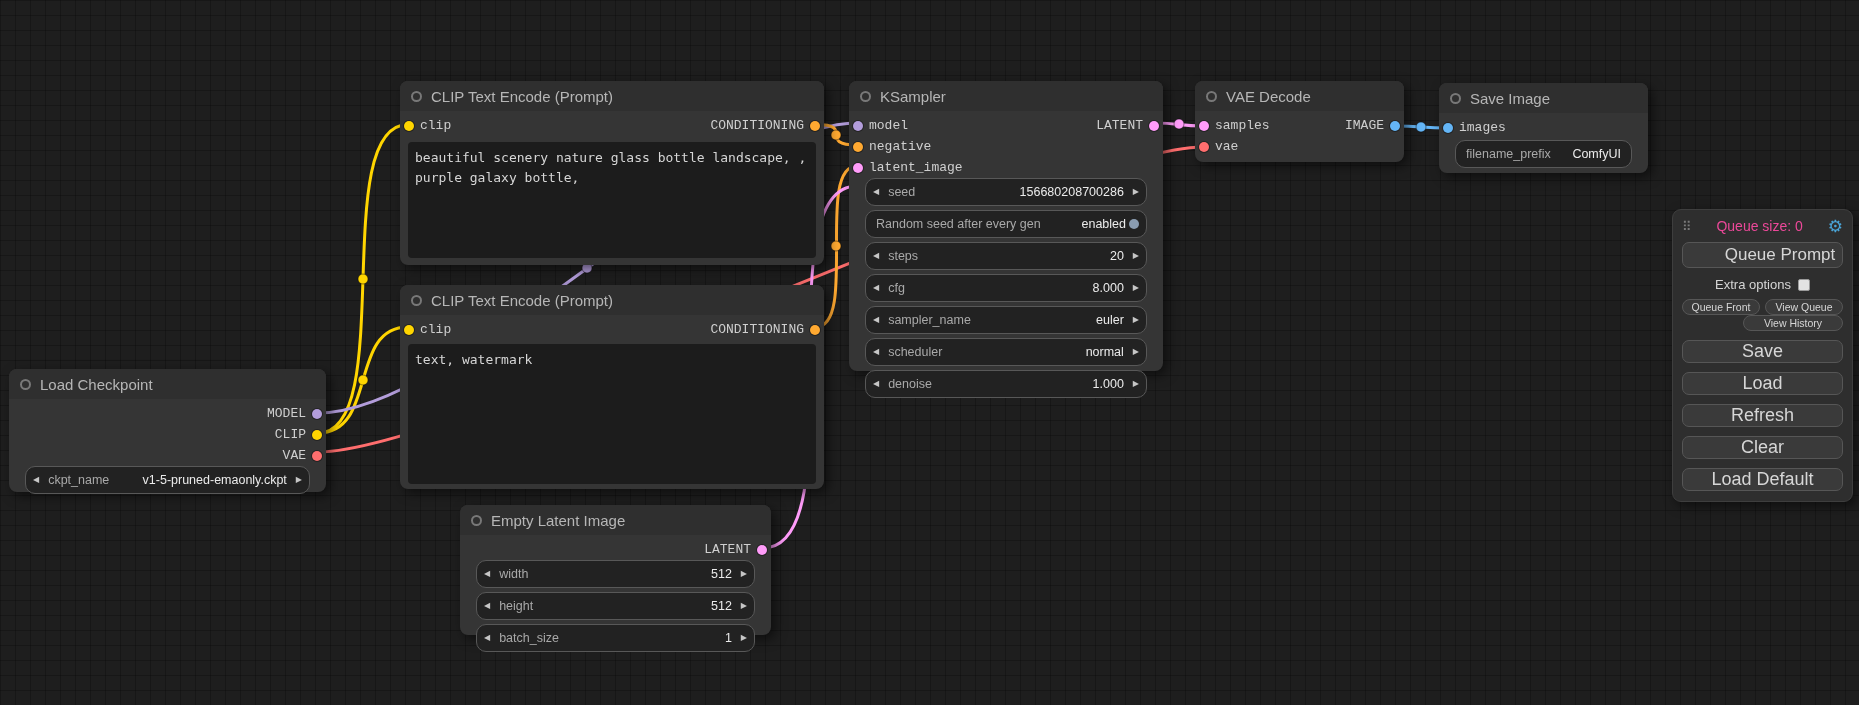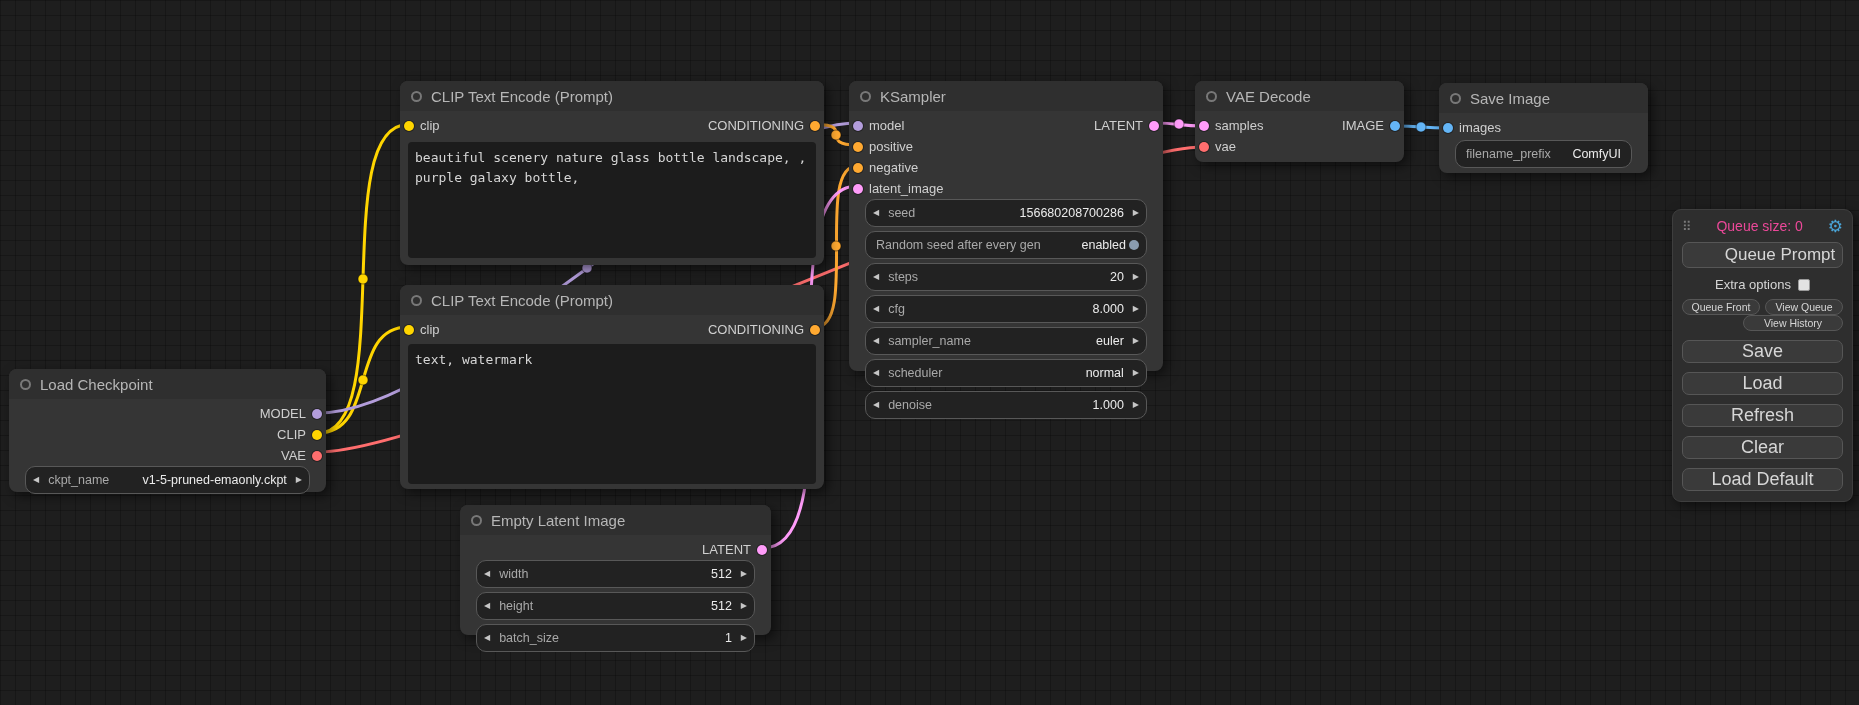--- a/index.html
+++ b/index.html
@@ -20,21 +20,21 @@
   .node {
     position:absolute; z-index:2; background:#353535; border-radius:8px;
     box-shadow:4px 4px 12px rgba(0,0,0,.55);
   }
   .node-title {
     height:30px; display:flex; align-items:center; gap:9px; padding:0 11px;
     background:#2f2f2f; border-radius:8px 8px 0 0; color:#b6b6b6; font-size:15px;
     white-space:nowrap; overflow:hidden;
   }
   .collapse-dot { width:11px; height:11px; border-radius:50%; border:2px solid #787878; flex:none; }
-  .slots { padding-top:4px; }
+  .slots { padding-top:4px;font-family:Liberation Mono, monospace; }
   .slot-row { height:21px; display:flex; align-items:center; padding:0 4px; font-size:13px; color:#cfcfcf; }
   .slot-row.out-only { justify-content:flex-end; }
   .dot { width:10px; height:10px; border-radius:50%; flex:none; box-shadow:0 0 0 1px rgba(0,0,0,.35); }
   .slot-label { margin:0 6px; }
   .ml-auto { margin-left:auto; }
 
   .widget {
     height:28px; margin:0 16px 4px; background:#222; border:1px solid #585858;
     border-radius:10px; display:flex; align-items:center; padding:0 7px; font-size:12.5px;
     white-space:nowrap; overflow:hidden;
@@ -197,24 +197,20 @@
   </div>
   <div class="slots">
     <div class="slot-row">
       <span class="dot" style="background-color: rgb(179, 157, 219);"></span>
       <span class="slot-label">model</span>
       <span class="slot-label ml-auto">LATENT</span>
       <span class="dot" style="background-color: rgb(255, 156, 249);"></span>
     </div>
     <div class="slot-row">
       <span class="dot" style="background-color: rgb(255, 169, 49);"></span>
-      <span class="slot-label">positive</span>
-    </div>
-    <div class="slot-row">
-      <span class="dot" style="background-color: rgb(255, 169, 49);"></span>
       <span class="slot-label">negative</span>
     </div>
     <div class="slot-row">
       <span class="dot" style="background-color: rgb(255, 156, 249);"></span>
       <span class="slot-label">latent_image</span>
     </div>
   </div>
   <div class="widget">
     <span class="warrow">◀</span>
     <span class="wlabel">seed</span>

